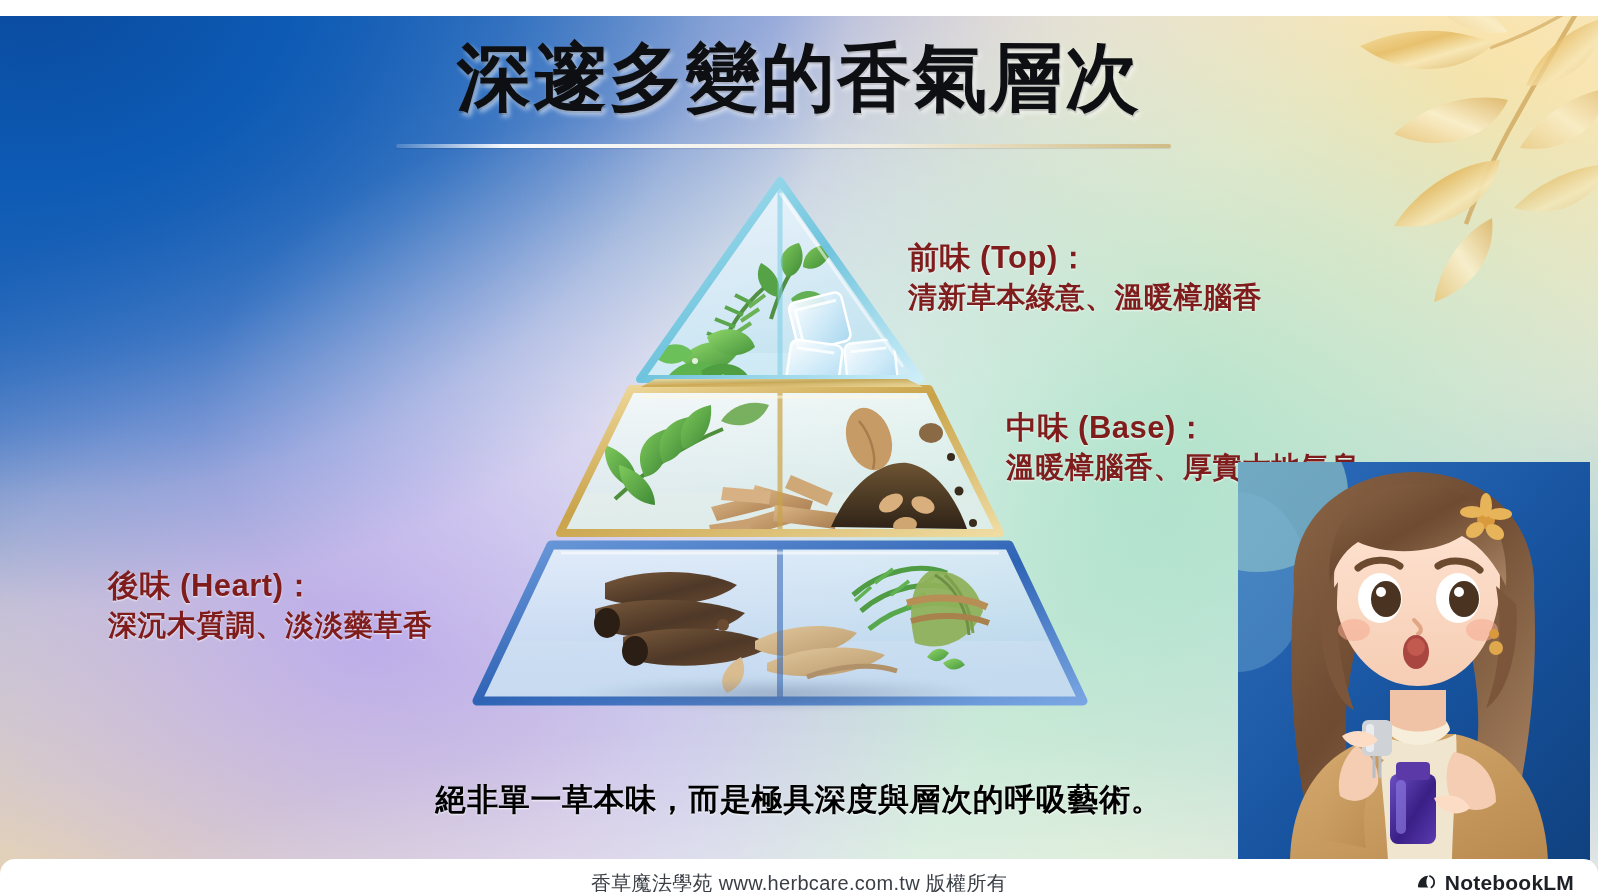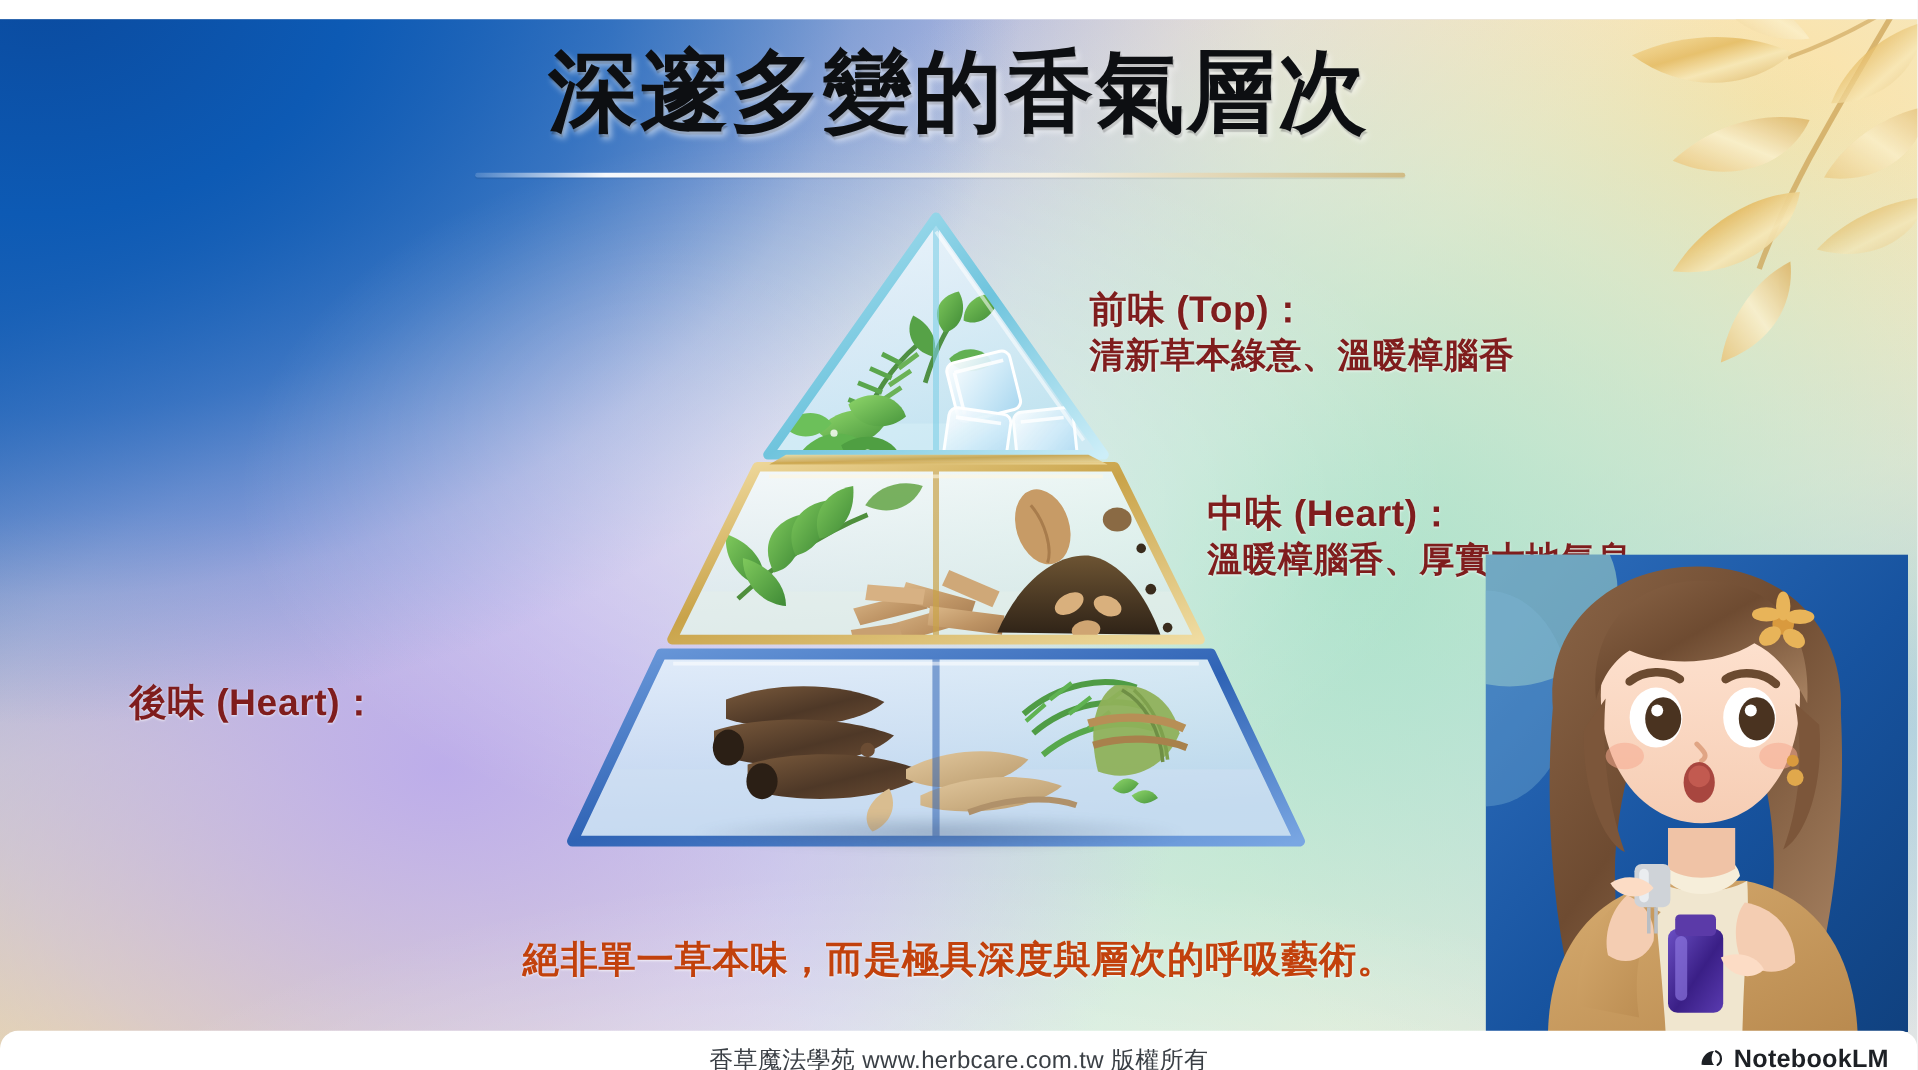--- a/index.html
+++ b/index.html
@@ -65,21 +65,21 @@
   .note{position:absolute;color:#7f1d1d;text-shadow:0 1px 2px rgba(255,255,255,.75);}
   .note .hd{font-size:31px;font-weight:700;line-height:1.30;letter-spacing:.5px;}
   .note .dt{font-size:29px;font-weight:700;line-height:1.32;letter-spacing:.5px;}
   .note-top{left:908px;top:222px;}
   .note-heart{left:1006px;top:392px;}
   .note-base{left:108px;top:550px;}
 
   
   .tagline{
     position:absolute;left:0;right:0;top:763px;text-align:center;
-    font-size:31px;font-weight:700;color:#c2410c;letter-spacing:.6px;
+    font-size:31px;font-weight:700;color:#000000;letter-spacing:.6px;
     text-shadow:0 1px 2px rgba(255,255,255,.8);
   }
 
   
   .character{position:absolute;right:8px;bottom:48px;width:352px;height:398px;}
 
   
   .footer-bar{
     position:absolute;left:0;right:0;bottom:0;height:49px;background:#ffffff;border-radius:15px;
   }
@@ -357,26 +357,27 @@
       <path d="M200 208 L452 208 L468 216 L186 216 Z" fill="url(#goldFrame)" opacity=".9"></path>
     </svg>
   </div>
 
   <div class="note note-top">
     <div class="hd">前味 (Top)：</div>
     <div class="dt">清新草本綠意、溫暖樟腦香</div>
   </div>
 
   <div class="note note-heart">
-    <div class="hd">中味 (Heart)：</div>
+    <div class="hd">中味 (Base)：</div>
     <div class="dt">溫暖樟腦香、厚實大地氣息</div>
   </div>
 
   <div class="note note-base">
     <div class="hd">後味 (Heart)：</div>
+    <div class="dt">深沉木質調、淡淡藥草香</div>
   </div>
 
   <div class="tagline">絕非單一草本味，而是極具深度與層次的呼吸藝術。</div>
 
   <svg class="character" viewBox="0 0 352 398">
     <defs>
       <linearGradient id="charBg" x1="0" y1="0" x2="1" y2="1">
         <stop offset="0%" stop-color="#2f6fbe"></stop>
         <stop offset="55%" stop-color="#17539f"></stop>
         <stop offset="100%" stop-color="#10417f"></stop>

